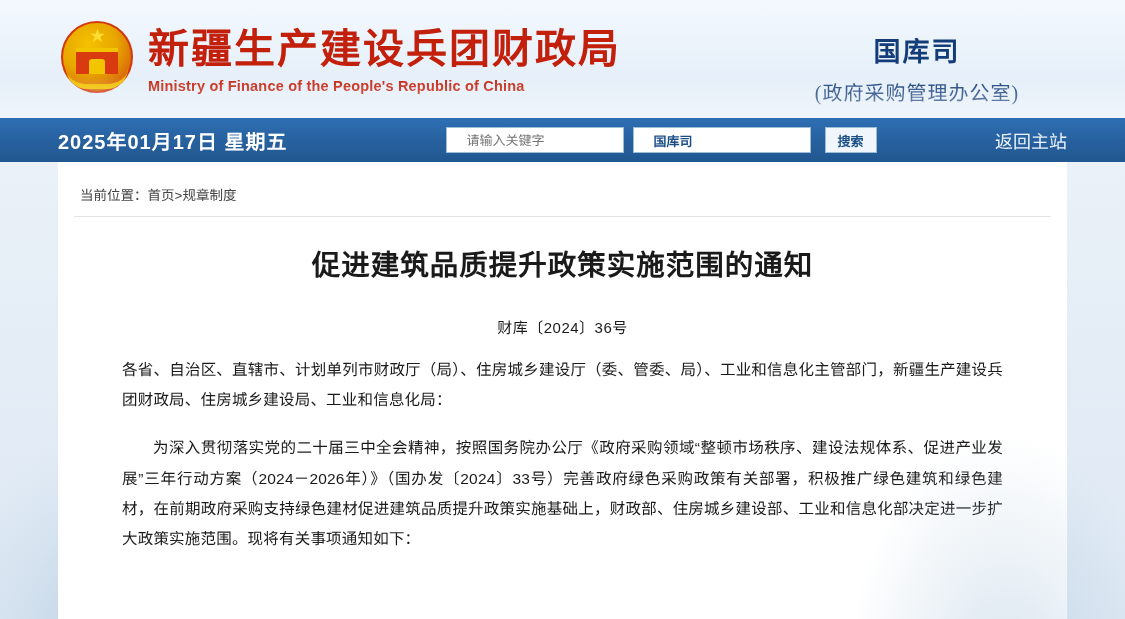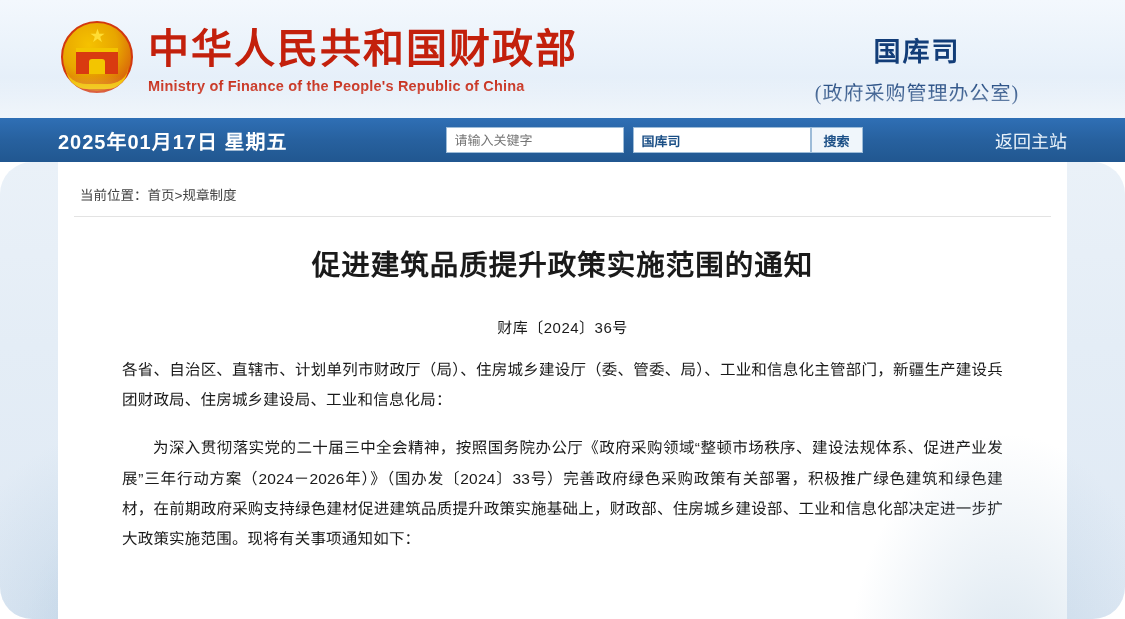--- a/index.html
+++ b/index.html
@@ -139,36 +139,36 @@
     letter-spacing: 1px;
     white-space: nowrap;
   }
   .nav-spacer { flex: 0 0 158px; }
   .search-input, .search-scope {
     height: 26px;
     border: 1px solid #9dbcd8;
     background: #fff;
     font-size: 13px;
     color: #333;
-    padding: 0 8px;
+    padding: 0 20px;
     box-sizing: border-box;
     outline: none;
     font-family: "Liberation Sans", sans-serif;
   }
   .search-input { width: 178px; color: #8a8a8a; }
   .search-scope {
     width: 178px;
     margin-left: 9px;
     font-weight: bold;
     color: #1b4f86;
     display: flex;
     align-items: center;
   }
   .search-btn {
-    margin-left: 0;
+    margin-left: 14px;
     height: 26px;
     min-width: 52px;
     background: #f0f6fb;
     border: 1px solid #9dbcd8;
     color: #1b4f86;
     font-size: 13px;
     font-weight: bold;
     cursor: pointer;
     font-family: "Liberation Sans", sans-serif;
   }
@@ -180,21 +180,20 @@
     white-space: nowrap;
   }
 
   
   .page {
     position: relative;
     height: 457px;
     background:
       linear-gradient(180deg, #eaf1f8 0%, #e4edf6 40%, #dfe9f4 100%);
     overflow: hidden;
-    border-radius: 32px;
   }
   .page::before {
     
     content: "";
     position: absolute;
     left: -20px; bottom: -40px;
     width: 330px; height: 260px;
     background:
       radial-gradient(ellipse at 40% 100%, rgba(160,190,215,0.45) 0%, rgba(160,190,215,0) 62%),
       radial-gradient(ellipse at 80% 100%, rgba(150,182,210,0.4) 0%, rgba(150,182,210,0) 60%);
@@ -260,21 +259,21 @@
 
 <div class="header">
   <div class="header-inner">
     <div class="emblem">
       <div class="circle"></div>
       <div class="star">★</div>
       <div class="gate"></div>
       <div class="ears"></div>
     </div>
     <div class="titles">
-      <div class="title-cn">中华人民共和国财政部</div>
+      <div class="title-cn">新疆生产建设兵团财政局</div>
       <div class="title-en">Ministry of Finance of the People's Republic of China</div>
     </div>
     <div class="dept">
       <div class="dept-name">国库司</div>
       <div class="dept-sub">(政府采购管理办公室)</div>
     </div>
   </div>
 </div>
 
 <div class="navbar">

